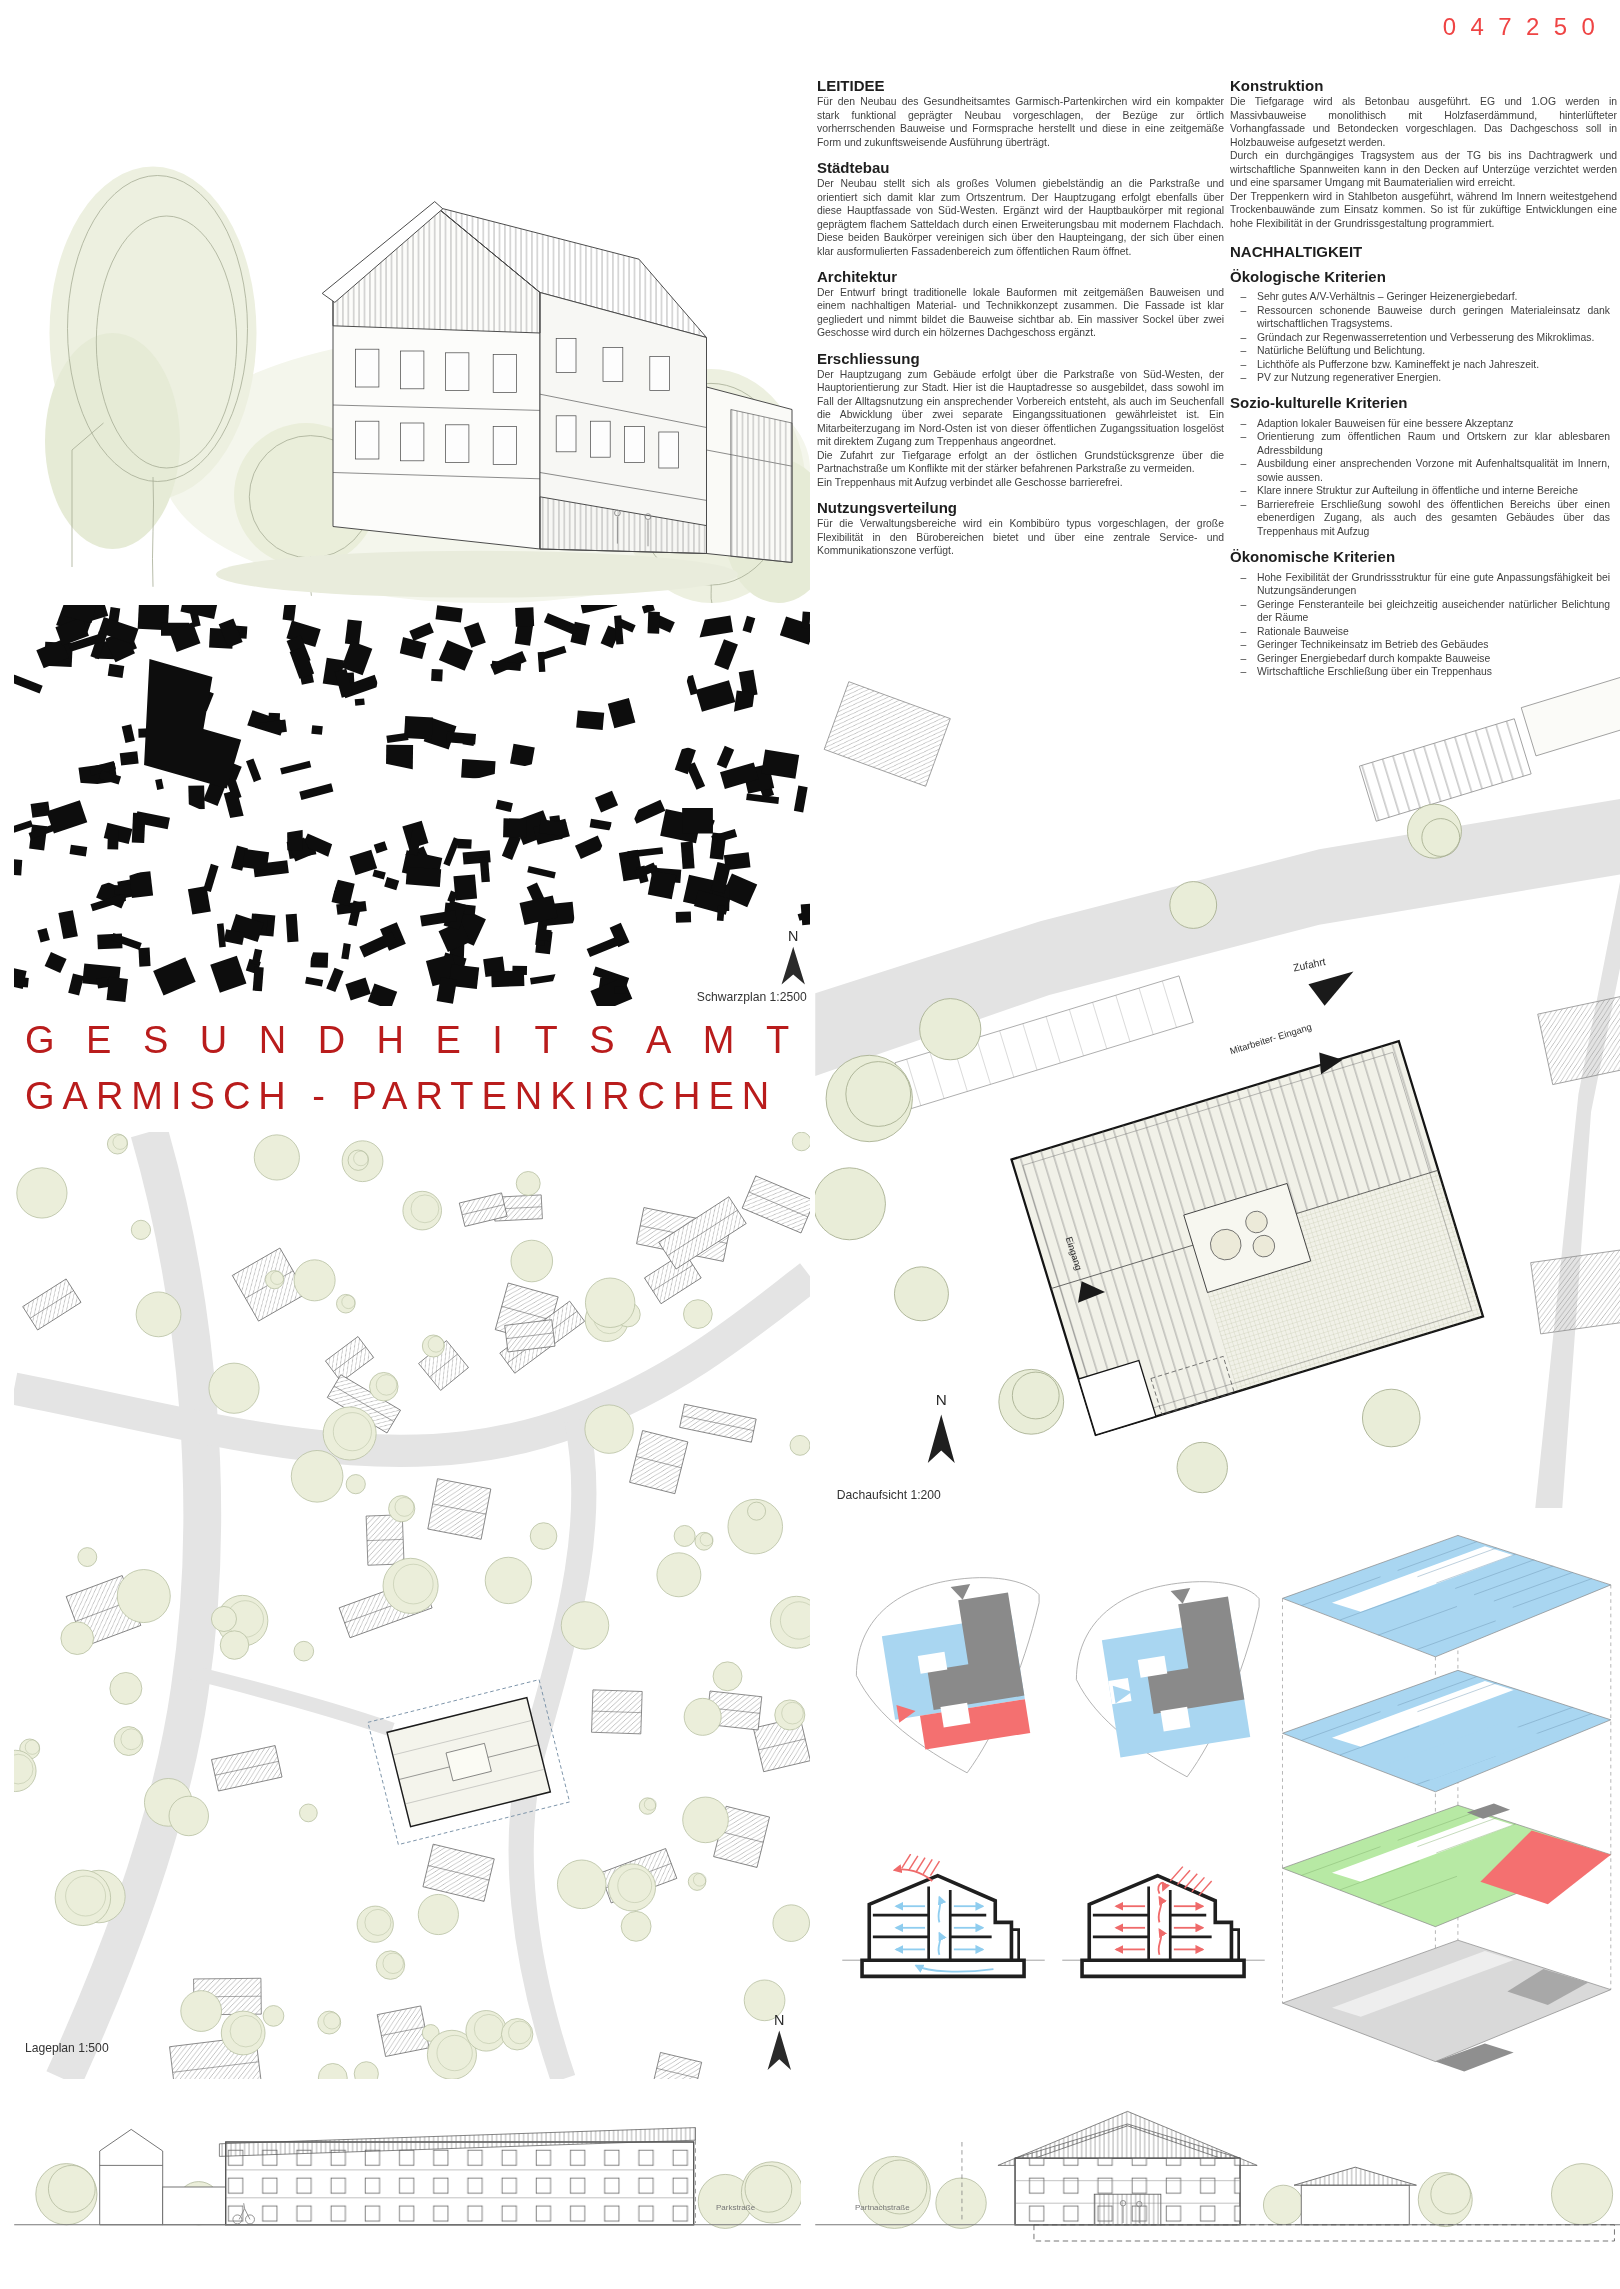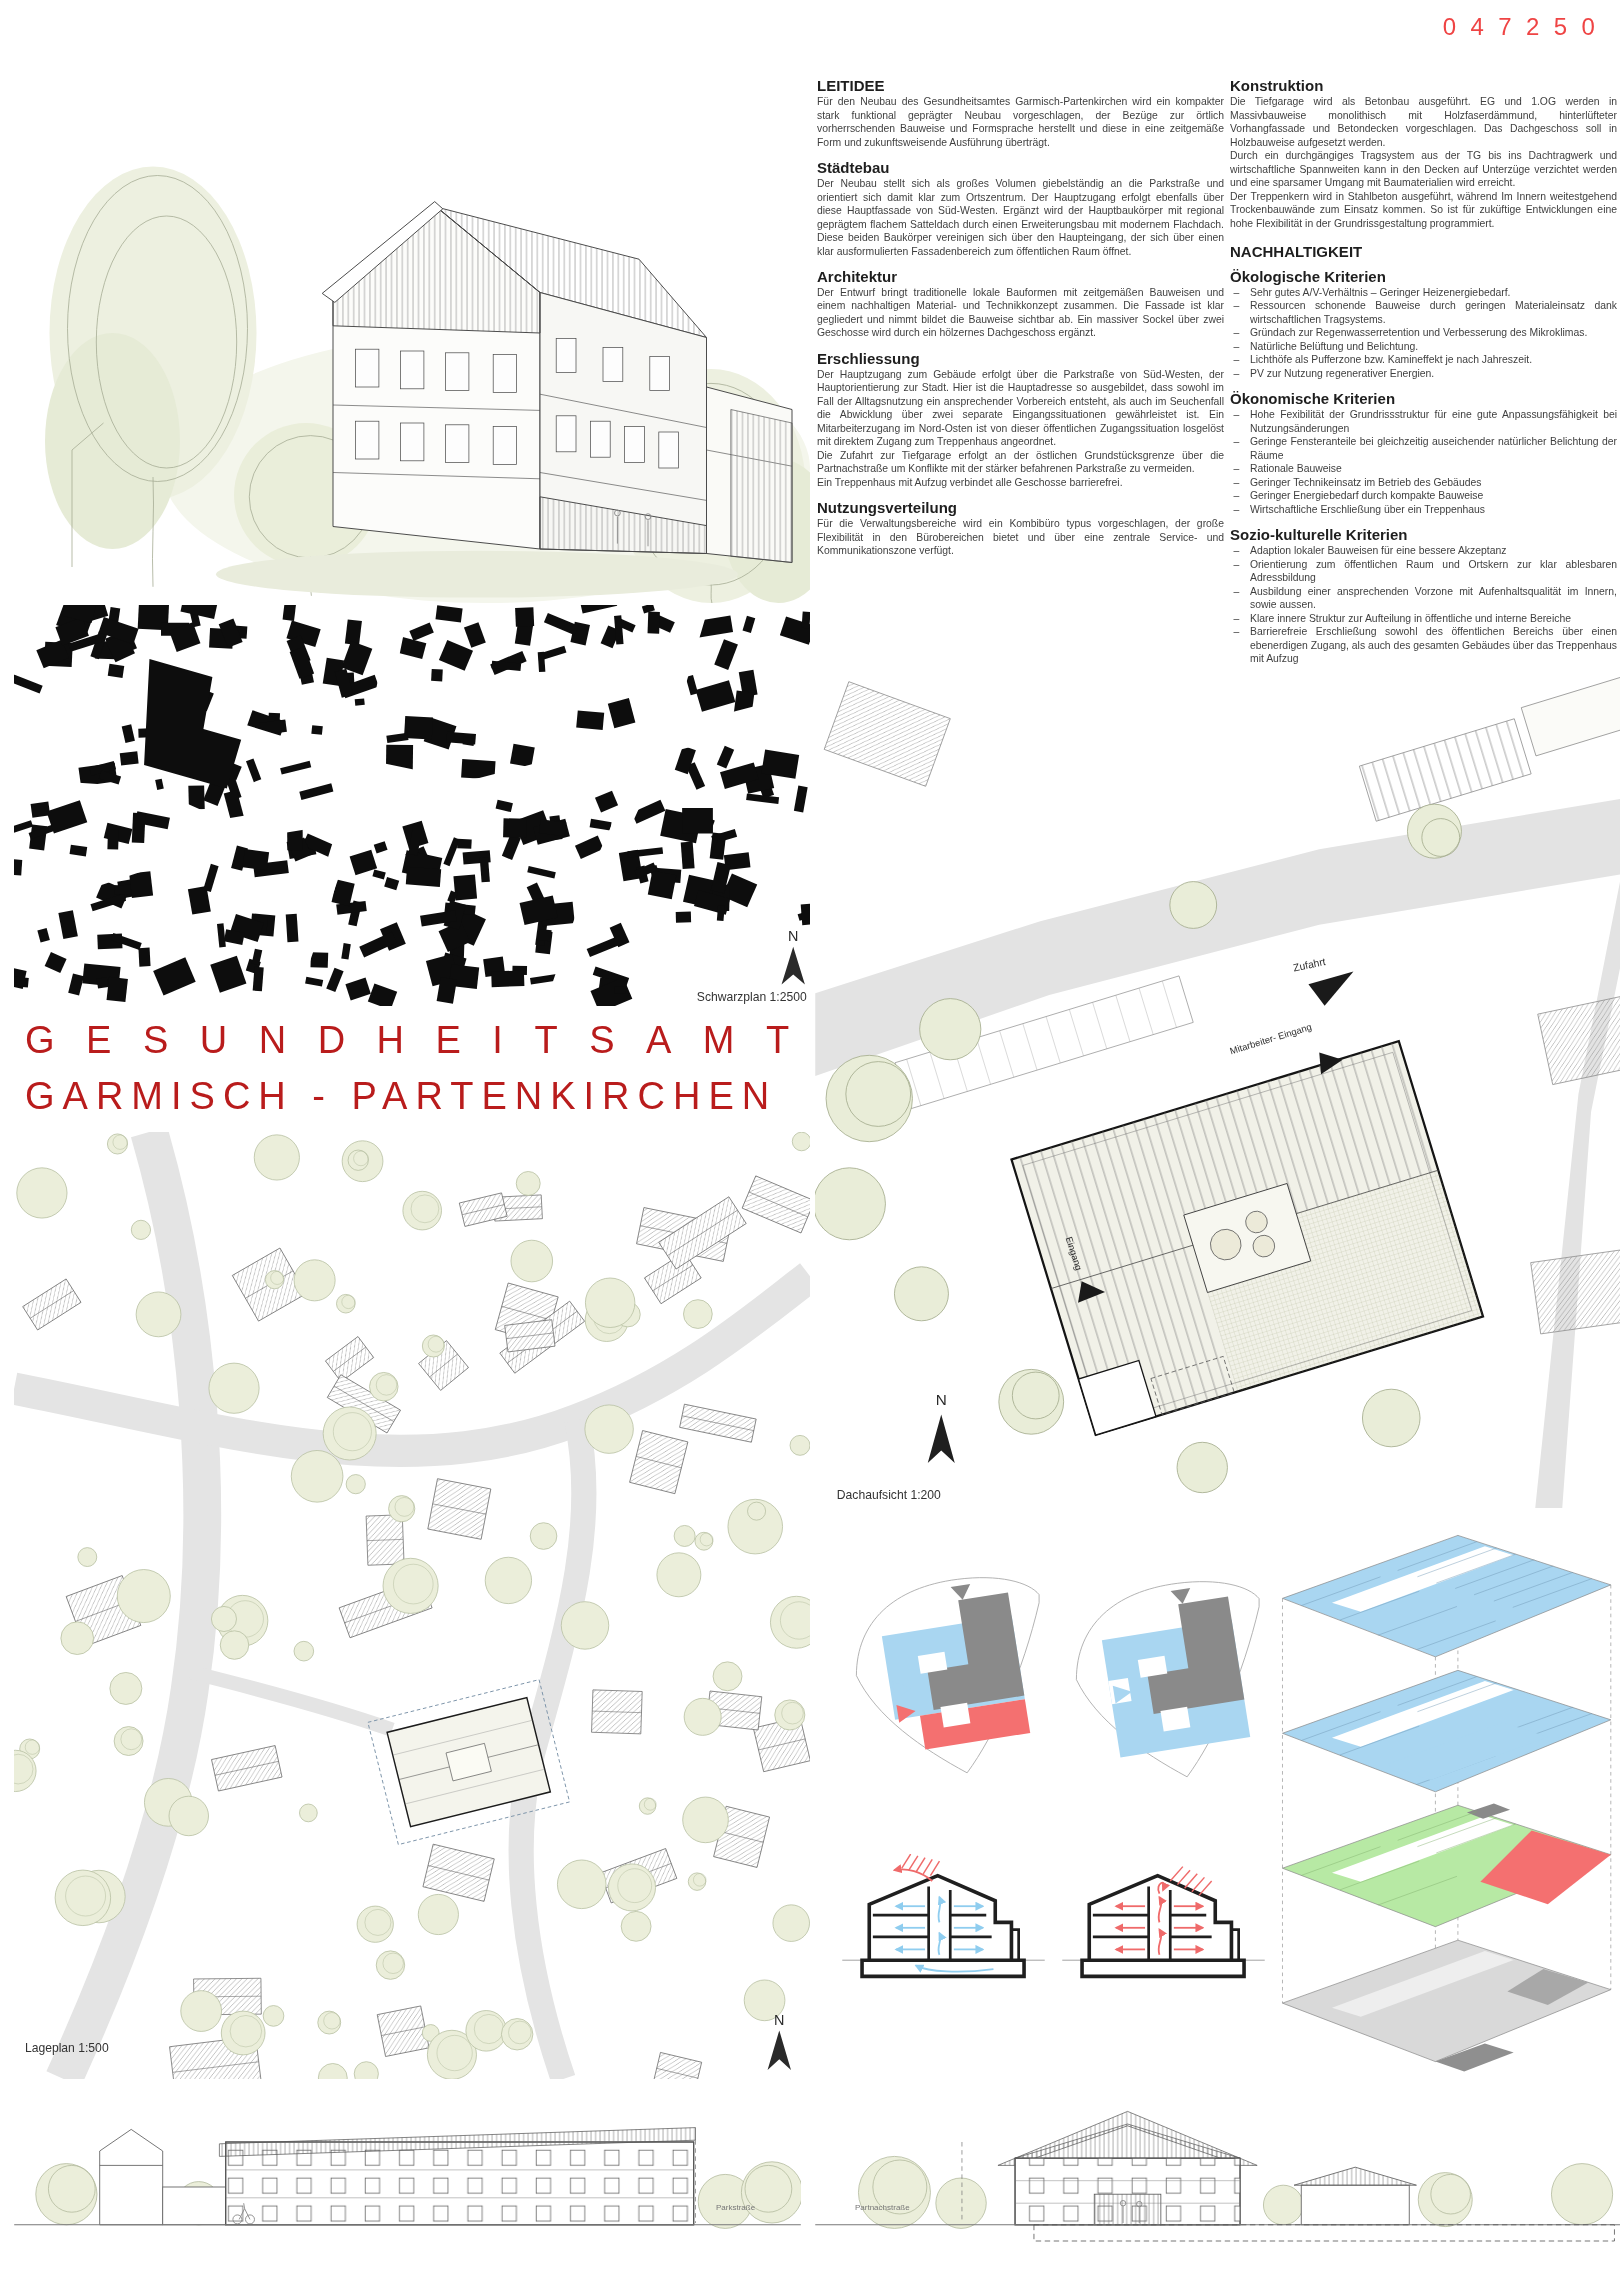--- a/index.html
+++ b/index.html
@@ -13,21 +13,21 @@
   #title .t1{font-size:38px;letter-spacing:31.5px;line-height:56px;white-space:nowrap;}
   #title .t2{font-size:38px;letter-spacing:8px;line-height:56px;white-space:nowrap;}
   
   .textcol{top:79px;z-index:4;font-size:10.4px;line-height:13.5px;color:#3f3f3f;}
   #col1{left:817px;width:407px;}
   #col2{left:1230px;width:387px;}
   .sec{margin-bottom:11.7px;}
   .sec h3{margin:0 0 2.7px 0;font-size:15px;line-height:13.5px;color:#1e1e1e;}
   .sec h3.caps{margin-top:14.4px;}
   .sec p{margin:0;text-align:justify;}
-  ul.dash{margin:0;padding:0;list-style:none;}
+  ul.dash{margin:7px;padding:0;list-style:none;}
   ul.dash li{position:relative;padding-left:20px;margin:0;text-align:justify;}
   ul.dash li::before{content:"\2013";position:absolute;left:3.6px;top:0;}
   
   .cap{font-size:11.7px;color:#444;z-index:5;margin-top:43px;}
   .street{font-size:8px;color:#777;z-index:5;}
   text{font-family:"Liberation Sans",sans-serif;}
 </style>
 </head>
 <body>
 
@@ -717,38 +717,38 @@
     <ul class="dash">
       <li>Sehr gutes A/V-Verhältnis – Geringer Heizenergiebedarf.</li>
       <li>Ressourcen schonende Bauweise durch geringen Materialeinsatz dank wirtschaftlichen Tragsystems.</li>
       <li>Gründach zur Regenwasserretention und Verbesserung des Mikroklimas.</li>
       <li>Natürliche Belüftung und Belichtung.</li>
       <li>Lichthöfe als Pufferzone bzw. Kamineffekt je nach Jahreszeit.</li>
       <li>PV zur Nutzung regenerativer Energien.</li>
     </ul>
   </div>
   <div class="sec">
+    <h3>Sozio-kulturelle Kriterien</h3>
+    <ul class="dash">
+      <li>Adaption lokaler Bauweisen für eine bessere Akzeptanz</li>
+      <li>Orientierung zum öffentlichen Raum und Ortskern zur klar ablesbaren Adressbildung</li>
+      <li>Ausbildung einer ansprechenden Vorzone mit Aufenhaltsqualität im Innern, sowie aussen.</li>
+      <li>Klare innere Struktur zur Aufteilung in öffentliche und interne Bereiche</li>
+      <li>Barrierefreie Erschließung sowohl des öffentlichen Bereichs über einen ebenerdigen Zugang, als auch des gesamten Gebäudes über das Treppenhaus mit Aufzug</li>
+    </ul>
+  </div>
+  <div class="sec">
     <h3>Ökonomische Kriterien</h3>
     <ul class="dash">
       <li>Hohe Fexibilität der Grundrissstruktur für eine gute Anpassungsfähigkeit bei Nutzungsänderungen</li>
       <li>Geringe Fensteranteile bei gleichzeitig auseichender natürlicher Belichtung der Räume</li>
       <li>Rationale Bauweise</li>
       <li>Geringer Technikeinsatz im Betrieb des Gebäudes</li>
       <li>Geringer Energiebedarf durch kompakte Bauweise</li>
       <li>Wirtschaftliche Erschließung über ein Treppenhaus</li>
-    </ul>
-  </div>
-  <div class="sec">
-    <h3>Sozio-kulturelle Kriterien</h3>
-    <ul class="dash">
-      <li>Adaption lokaler Bauweisen für eine bessere Akzeptanz</li>
-      <li>Orientierung zum öffentlichen Raum und Ortskern zur klar ablesbaren Adressbildung</li>
-      <li>Ausbildung einer ansprechenden Vorzone mit Aufenhaltsqualität im Innern, sowie aussen.</li>
-      <li>Klare innere Struktur zur Aufteilung in öffentliche und interne Bereiche</li>
-      <li>Barrierefreie Erschließung sowohl des öffentlichen Bereichs über einen ebenerdigen Zugang, als auch des gesamten Gebäudes über das Treppenhaus mit Aufzug</li>
     </ul>
   </div>
 </div>
 
 <svg id="da" class="abs" style="left:815px;top:608px;z-index:1" width="806" height="900" viewBox="0 0 895 1000">
   <polygon points="0,520 260,430 560,352 895,296 895,212 560,268 250,348 0,428" fill="#e3e3e3"></polygon>
   <polygon points="800,1000 848,540 895,300 895,396 862,560 830,1000" fill="#e3e3e3"></polygon>
   <g fill="#fbfbf8" stroke="#8a8a8a" stroke-width="0.8">
     <g transform="rotate(-17 700 180)">
         <rect x="610" y="148" width="180" height="64" fill="url(#slatsA)"></rect>

